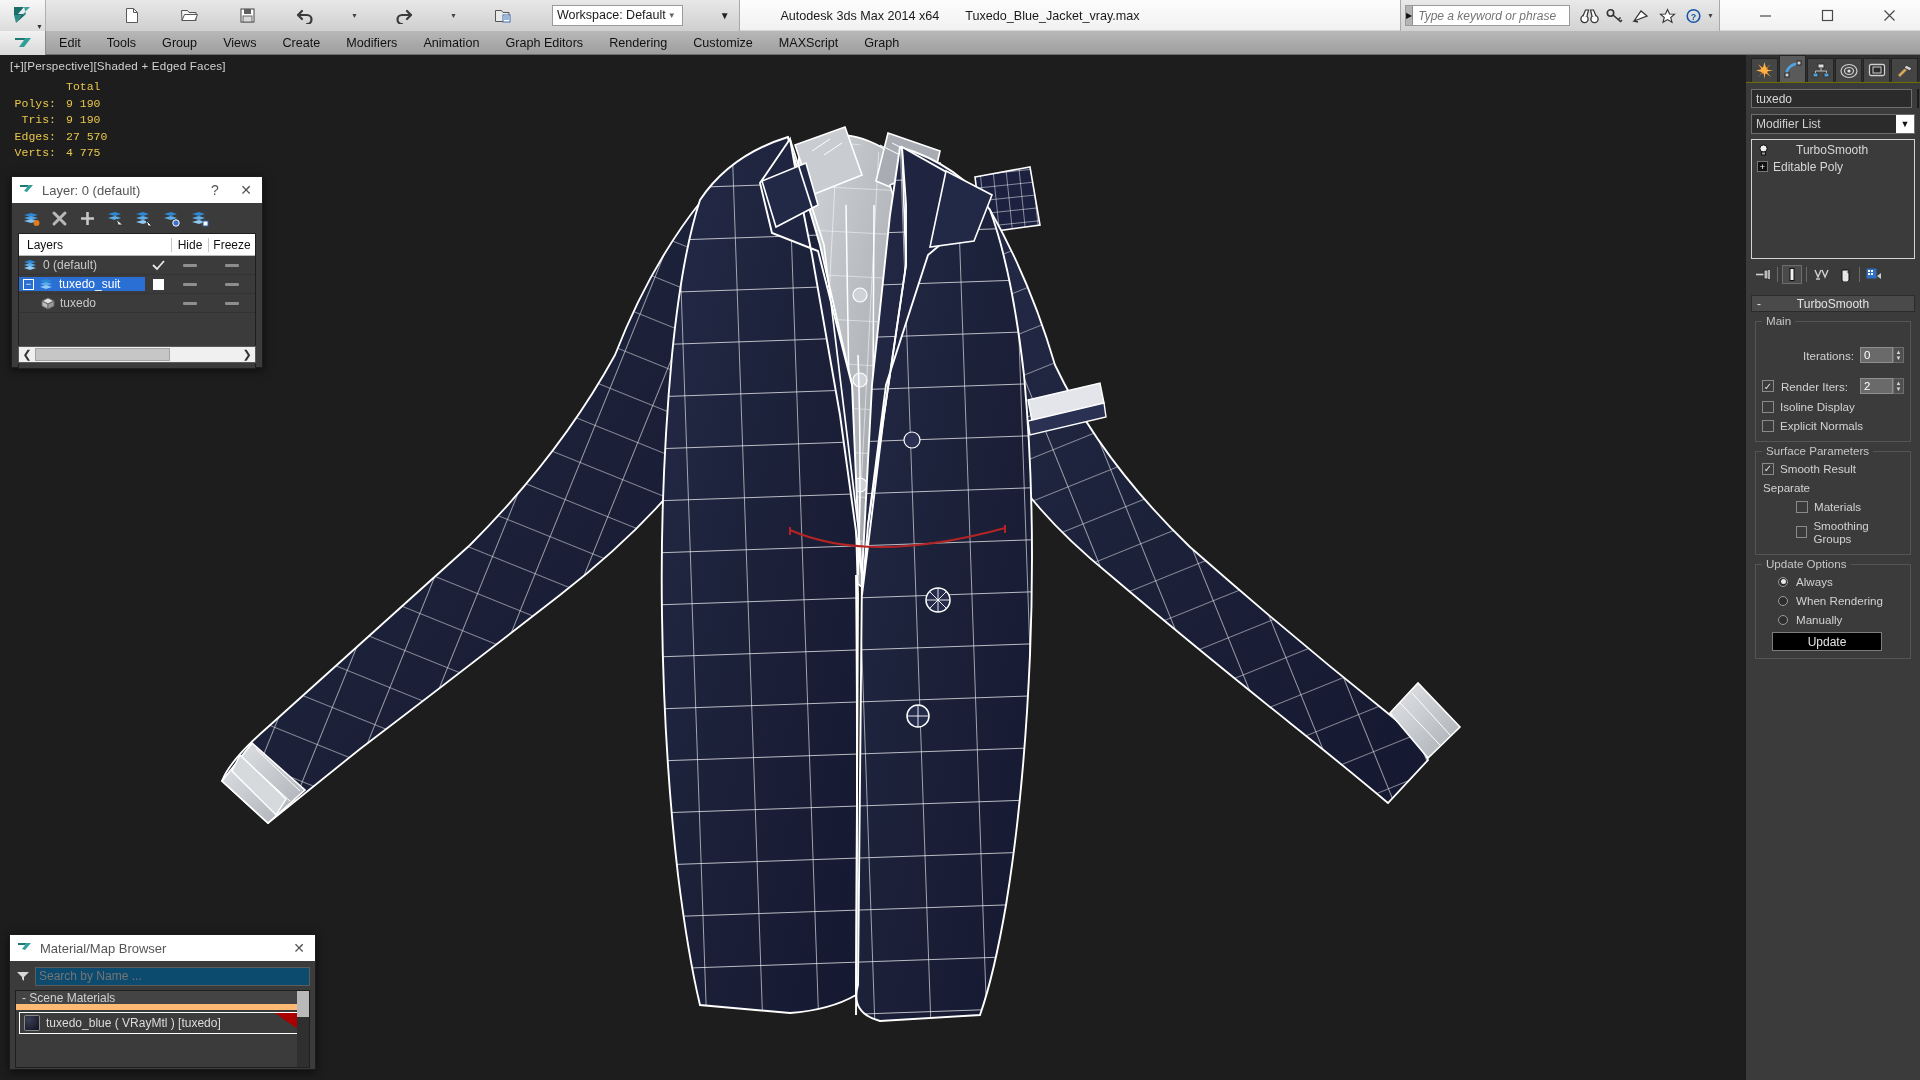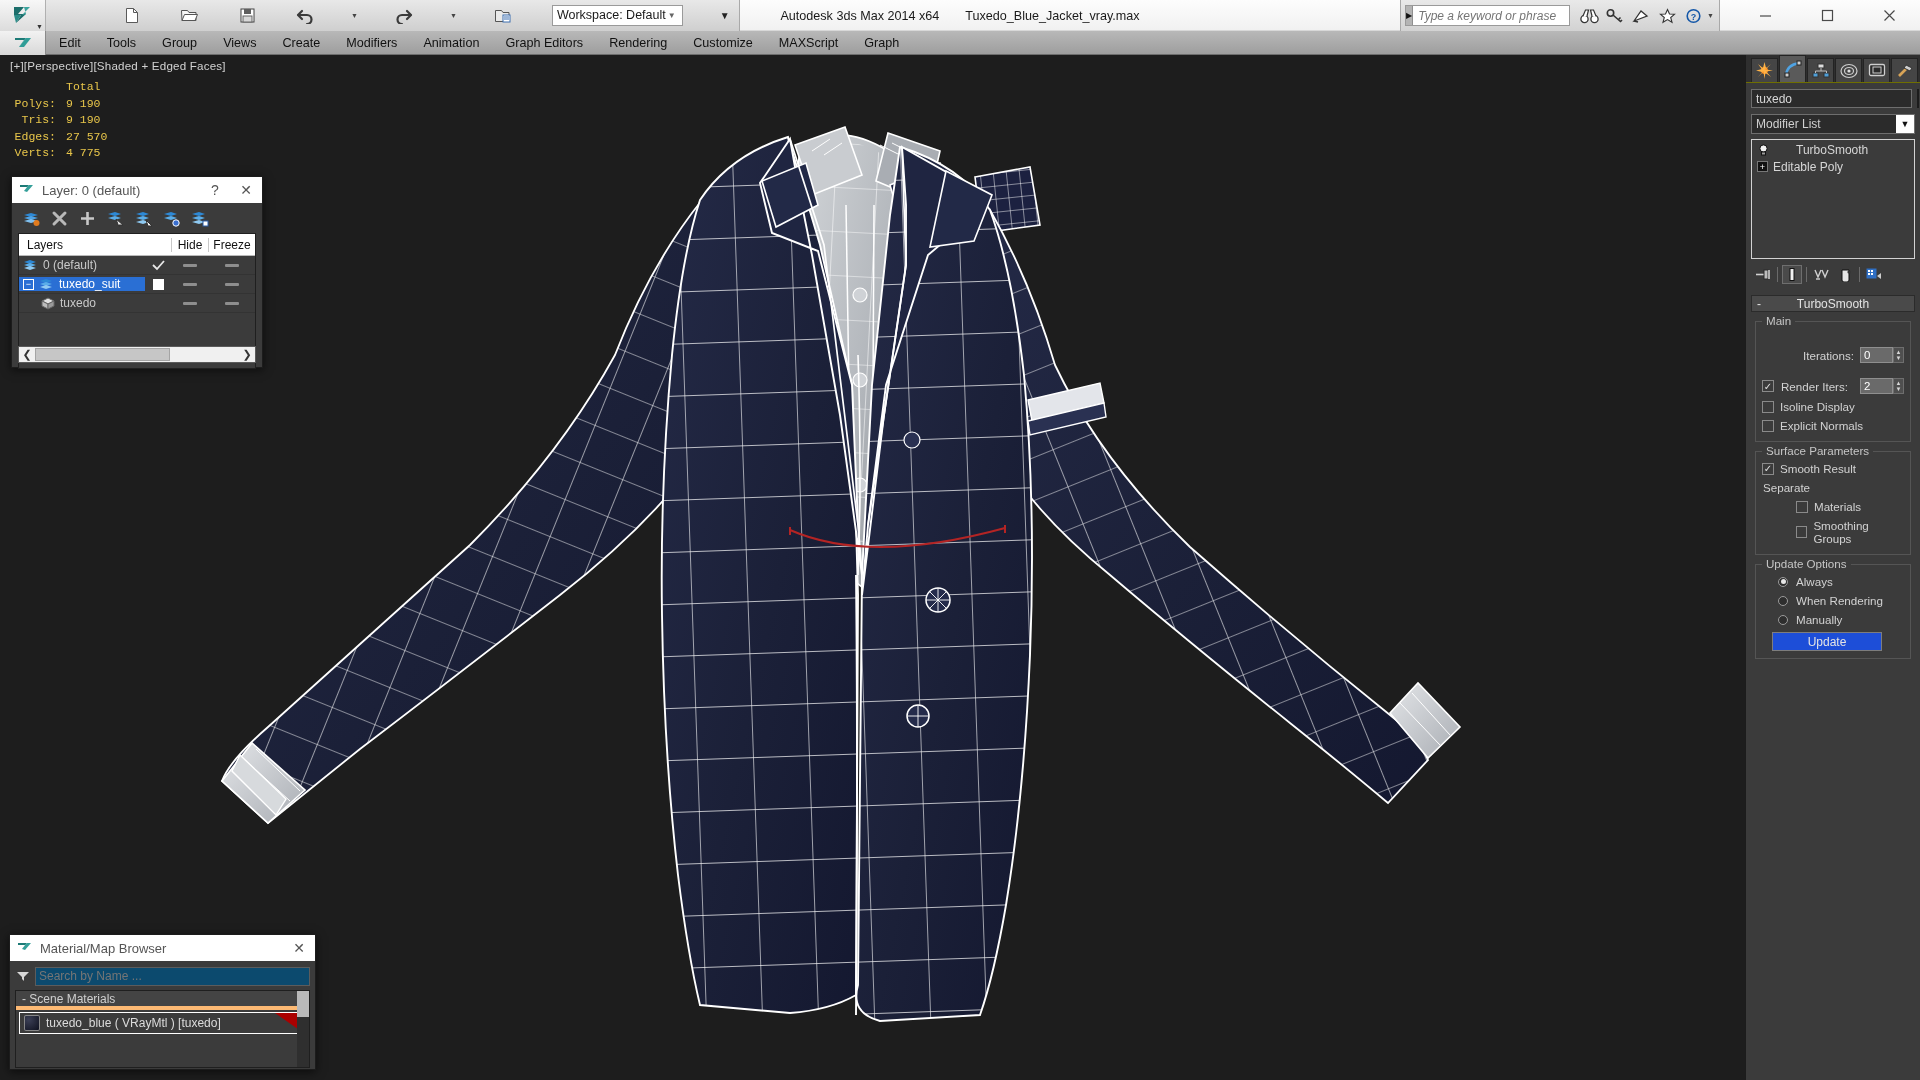--- a/index.html
+++ b/index.html
@@ -134,21 +134,21 @@
   #matDlg { left: 9px; top: 934px; width: 307px; height: 136px; }
   #matDlg .search {
     height: 22px; margin: 4px 5px 3px 5px; display: flex; align-items: center; gap: 4px;
   }
   #matDlg .search .funnel { width: 16px; display: flex; align-items: center; justify-content: center; }
   #matDlg .search input {
     flex: 1; height: 19px; background: #0c4a6e; border: 1px solid #5c5c5c; color: #bcbcbc;
     font-size: 12px; padding-left: 3px; outline: 0; font-family: "Liberation Sans", sans-serif;
   }
   .matlist { margin: 0 5px; border: 1px solid #1f1f1f; background: #3b3b3b; height: 78px; position: relative; }
-  .matgroup { height: 19px; background: #444; border-bottom: 4px solid #fdba74; display: flex; align-items: center; font-size: 12px; color: #cfcfcf; padding-left: 6px; }
+  .matgroup { height: 19px; background: #444; border-bottom: 6px solid #fdba74; display: flex; align-items: center; font-size: 12px; color: #cfcfcf; padding-left: 6px; }
   .matitem { margin: 2px 3px; height: 22px; border: 1px solid #fff; background: #3b3b3b; display: flex; align-items: center; gap: 6px; padding-left: 4px; font-size: 12px; color: #dcdcdc; position: relative; }
   .matswatch { width: 16px; height: 16px; border-radius: 2px; background: radial-gradient(circle at 30% 30%, #3b3f55, #0b0d1a); box-shadow: inset 0 0 0 1px #888; }
   .matcorner { position: absolute; right: 0; top: 0; width: 0; height: 0; border-style: solid; border-width: 0 30px 21px 0; border-color: transparent #aa0000 transparent transparent; }
   .matlist .vsb { position: absolute; right: 0; top: 0; width: 12px; height: 100%; background: #2f2f2f; }
   .matlist .vsb .th { width: 12px; height: 26px; background: #b9b9b9; }
 
   
   .cmdpanel { position: absolute; left: 1745px; top: 55px; width: 175px; height: 1025px; background: #3b3b3b; border-left: 1px solid #1c1c1c; }
   .cp-tabs { height: 28px; display: flex; align-items: flex-end; padding-left: 5px; background: #2f2f2f; border-bottom: 1px solid #6f6f00; }
   .cp-tab { width: 27px; height: 24px; background: #454545; border: 1px solid #232323; border-bottom: 0; display: flex; align-items: center; justify-content: center; margin-right: 1px; }
@@ -185,21 +185,21 @@
   .group > .gl { position: absolute; top: -8px; left: 6px; background: #3b3b3b; padding: 0 4px; font-size: 11.6px; color: #c6c6c6; }
   .frow { display: flex; align-items: center; margin-bottom: 6px; font-size: 11.6px; color: #d2d2d2; margin-top: 15px; }
   .frow .lab { flex: 1; text-align: right; padding-right: 6px; }
   .spin { display: flex; align-items: center; }
   .spin .fld { width: 33px; height: 16px; background: #6a6a6a; border: 1px solid #8f8f8f; color: #fff; font-size: 11.5px; display: flex; align-items: center; padding-left: 3px; }
   .spin .sp { width: 11px; height: 16px; background: #4f4f4f; border: 1px solid #6e6e6e; display: flex; flex-direction: column; align-items: center; justify-content: center; color: #d8d8d8; font-size: 6px; line-height: 6px; }
   .chk { width: 12px; height: 12px; border: 1px solid #8a8a8a; background: #3b3b3b; display: inline-flex; align-items: center; justify-content: center; margin-right: 6px; font-size: 10px; color: #e0e0e0; }
   .cline { display: flex; align-items: center; font-size: 11.6px; color: #d2d2d2; margin-bottom: 6px; }
   .radio { width: 10px; height: 10px; border-radius: 50%; border: 1px solid #9a9a9a; background: #2e2e2e; margin-right: 8px; display: inline-flex; align-items: center; justify-content: center; }
   .radio.on::after { content: ""; width: 5px; height: 5px; border-radius: 50%; background: #e6e6e6; }
-  .btn3d { height: 19px; background: #1d4ed8; border: 1px solid #7d7d7d; display: flex; align-items: center; justify-content: center; font-size: 12px; color: #e4e4e4; margin: 4px 22px 0 10px; }
+  .btn3d { height: 19px; background: #000000; border: 1px solid #7d7d7d; display: flex; align-items: center; justify-content: center; font-size: 12px; color: #e4e4e4; margin: 4px 22px 0 10px; }
 
   
   #assetDlg { left: 1552px; top: 744px; width: 360px; height: 320px; background: #3b3b3b; border: 1px solid #1c1c1c; }
   #assetDlg .at-title { height: 25px; background: #fff; display: flex; align-items: center; padding-left: 6px; gap: 7px; }
   #assetDlg .at-title .t { font-size: 12.6px; color: #555; flex: 1; }
   #assetDlg .at-title .b { width: 30px; height: 25px; display: flex; align-items: center; justify-content: center; color: #555; }
   .at-menu { background: #fff; font-size: 12.5px; color: #111; padding: 2px 0 3px 6px; line-height: 19px; }
   .at-menu span { padding-right: 14px; }
   .at-tools { height: 26px; background: #3b3b3b; display: flex; align-items: center; padding: 0 6px; gap: 8px; }
   .at-tools .ati { width: 20px; height: 20px; display: flex; align-items: center; justify-content: center; }

